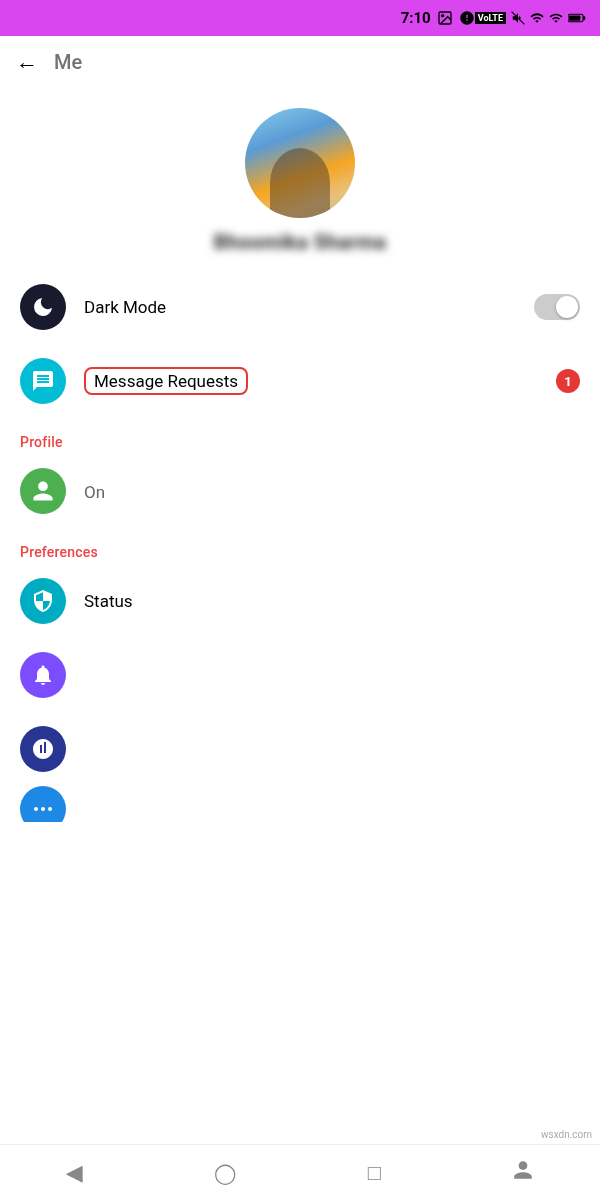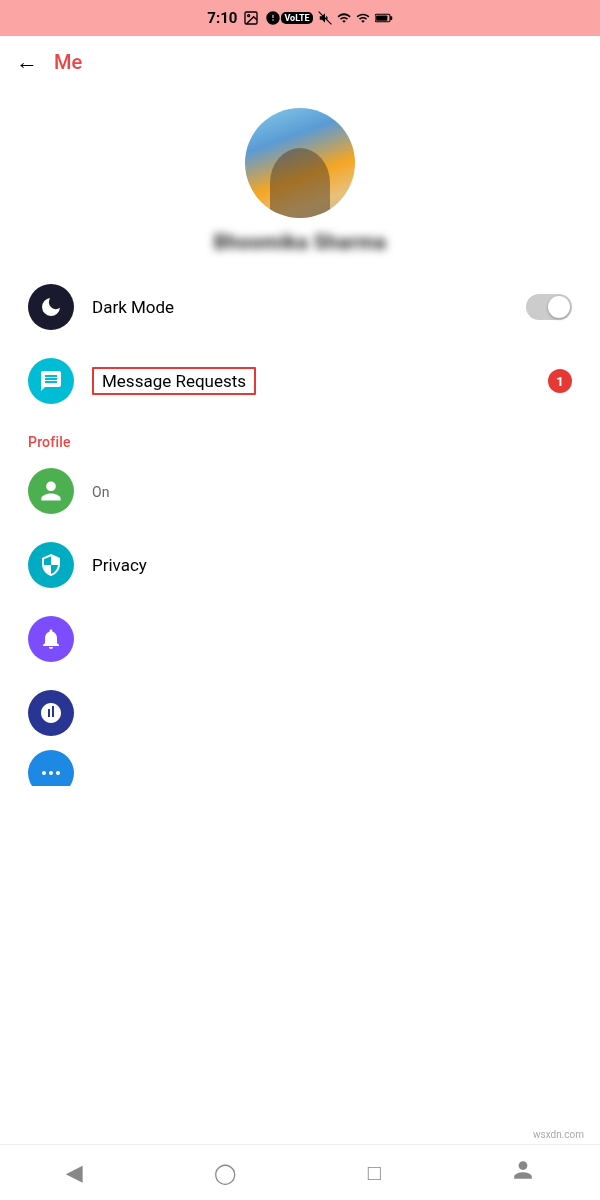--- a/index.html
+++ b/index.html
@@ -8,25 +8,25 @@
       height: 1200px;
       font-family: 'Roboto', Arial, sans-serif;
       background: #fff;
       overflow: hidden;
       position: relative;
     }
 
     
     .status-bar {
       display: flex;
-      justify-content: center;
+      justify-content: flex-end;
       align-items: center;
       padding: 16px 14px;
       height: 36px;
-      background: #fca5a5;
+      background: #d946ef;
     }
     .status-bar-left {
       display: flex;
       align-items: center;
       gap: 6px;
       font-size: 15px;
       font-weight: bold;
     }
     .status-bar-right {
       display: flex;
@@ -34,40 +34,40 @@
       gap: 5px;
       font-size: 11px;
       font-weight: bold;
     }
     .volte-badge {
       background: #000;
       color: #fff;
       font-size: 9px;
       font-weight: bold;
       padding: 1px 3px;
-      border-radius: 5px;
+      border-radius: 0;
     }
 
     
     .header {
       display: flex;
       align-items: center;
       padding: 8px 16px;
       height: 52px;
     }
     .back-arrow {
       font-size: 22px;
       color: #000;
       margin-right: 16px;
       cursor: pointer;
     }
     .header-title {
       font-size: 20px;
       font-weight: 500;
-      color: #ef4444;
+      color: #737373;
     }
 
     
     .avatar-section {
       display: flex;
       flex-direction: column;
       align-items: center;
       padding: 20px 0 16px;
     }
     .avatar-circle {
@@ -94,21 +94,21 @@
       font-weight: bold;
       color: #222;
       letter-spacing: 0.5px;
     }
     .name-blur {
       filter: blur(4px);
     }
 
     
     .settings-list {
-      padding: 0 8px;
+      padding: 0 0;
     }
     .list-item {
       display: flex;
       align-items: center;
       padding: 14px 20px;
       cursor: pointer;
       position: relative;
     }
 
     .icon-circle {
@@ -134,32 +134,32 @@
 
     .item-content {
       flex: 1;
     }
     .item-title {
       font-size: 17px;
       color: #000;
       font-weight: 400;
     }
     .item-subtitle {
-      font-size: 14px;
+      font-size: 17px;
       color: #666;
       margin-top: 1px;
     }
     .item-subtitle-blur {
       filter: blur(3px);
     }
 
     
     .message-requests-box {
       border: 2.5px solid #e53935;
-      border-radius: 1px;
+      border-radius: 8px;
       padding: 2px 8px;
       display: inline-block;
     }
 
     
     .badge {
       background: #e53935;
       color: #fff;
       border-radius: 50%;
       width: 24px;
@@ -222,21 +222,21 @@
     .nav-icon {
       font-size: 22px;
       color: #888;
       cursor: pointer;
     }
 
     
     .watermark {
       position: absolute;
       bottom: 60px;
-      right: 16px;
+      right: 8px;
       font-size: 10px;
       color: #aaa;
     }
   </style>
 </head>
 <body>
 
 <div class="status-bar">
   <div class="status-bar-left">
     <span>7:10</span>
@@ -324,29 +324,30 @@
       <svg width="24" height="24" viewBox="0 0 24 24" fill="#fff">
           <path d="M12 12c2.7 0 4.8-2.1 4.8-4.8S14.7 2.4 12 2.4 7.2 4.5 7.2 7.2 9.3 12 12 12zm0 2.4c-3.2 0-9.6 1.6-9.6 4.8v2.4h19.2v-2.4c0-3.2-6.4-4.8-9.6-4.8z"></path>
         </svg>
     </div>
     <div class="item-content">
       <div class="item-subtitle">On</div>
     </div>
   </div>
 
 
+  <div class="section-header">Preferences</div>
 
   <div class="list-item">
     <div class="icon-circle icon-teal">
       <svg width="24" height="24" viewBox="0 0 24 24" fill="#fff">
           <path d="M12 1L3 5v6c0 5.55 3.84 10.74 9 12 5.16-1.26 9-6.45 9-12V5l-9-4zm0 10.99h7c-.53 4.12-3.28 7.79-7 8.94V12H5V6.3l7-3.11v8.8z"></path>
         </svg>
     </div>
     <div class="item-content">
-      <div class="item-title">Privacy</div>
+      <div class="item-title">Status</div>
     </div>
   </div>
 
   <div class="list-item">
     <div class="icon-circle icon-purple">
       <svg width="24" height="24" viewBox="0 0 24 24" fill="#fff">
           <path d="M12 22c1.1 0 2-.9 2-2h-4c0 1.1.9 2 2 2zm6-6v-5c0-3.07-1.64-5.64-4.5-6.32V4c0-.83-.67-1.5-1.5-1.5s-1.5.67-1.5 1.5v.68C7.63 5.36 6 7.92 6 11v5l-2 2v1h16v-1l-2-2z"></path>
         </svg>
     </div>
   </div>

